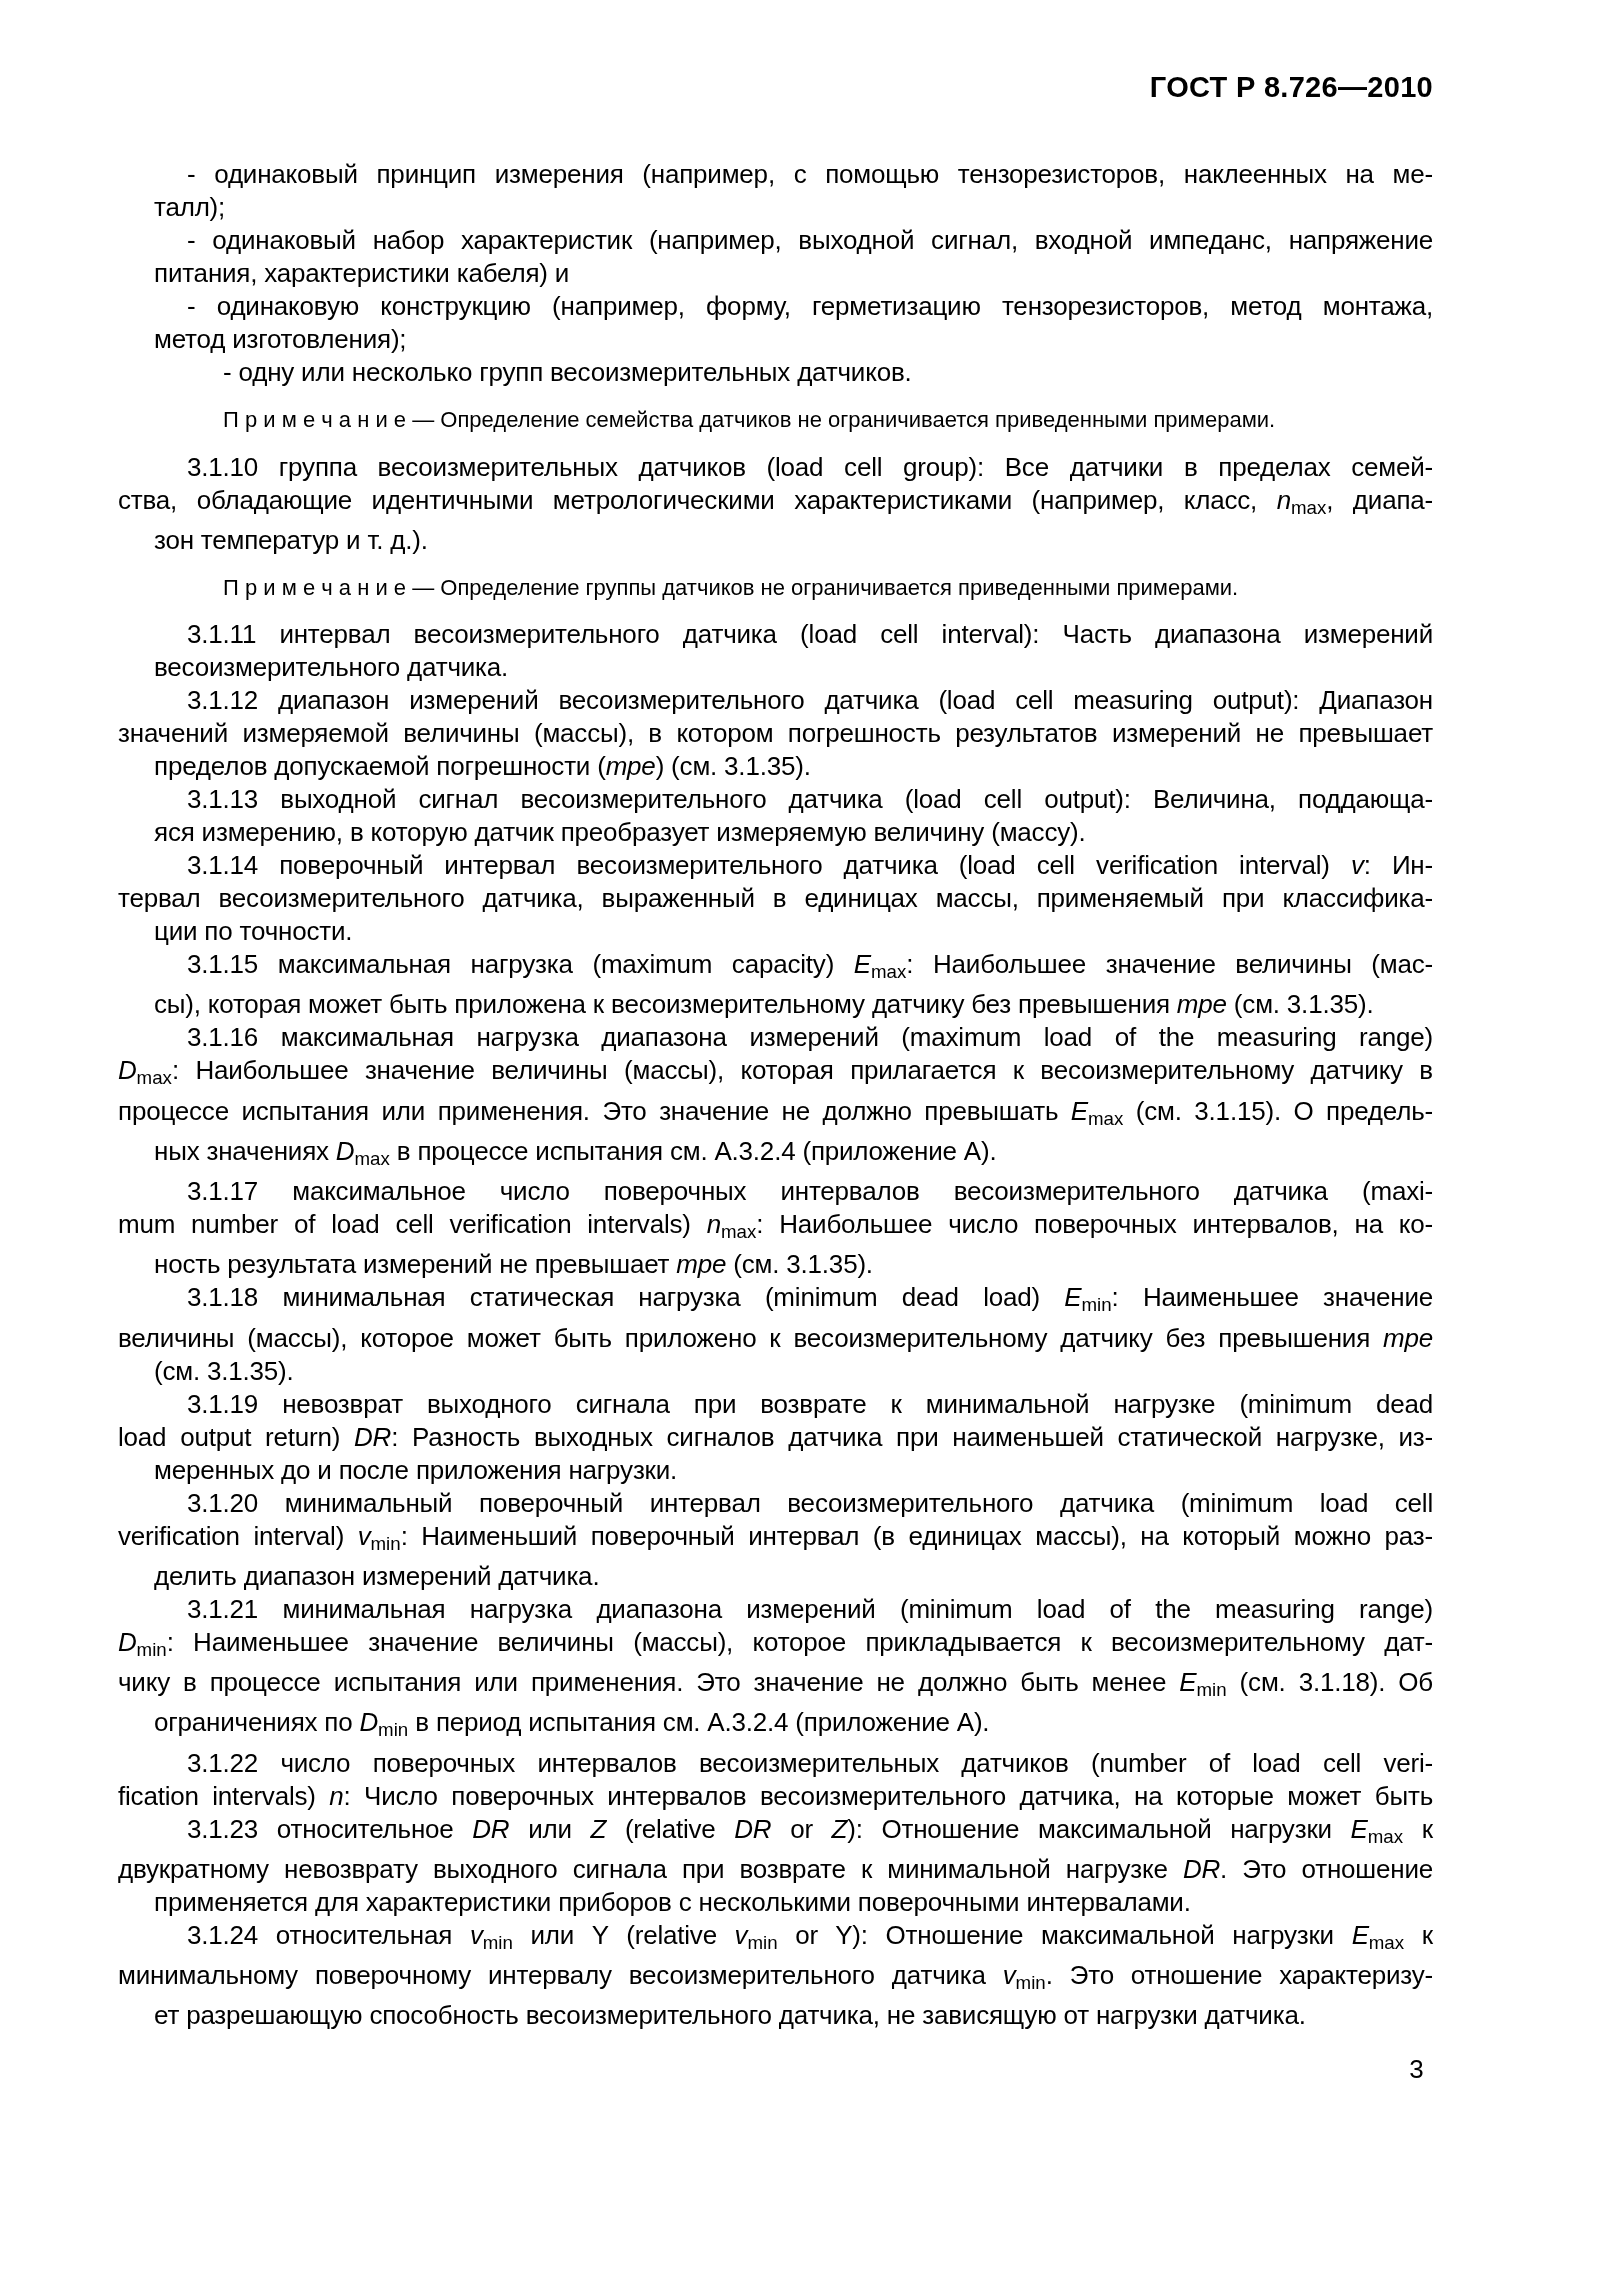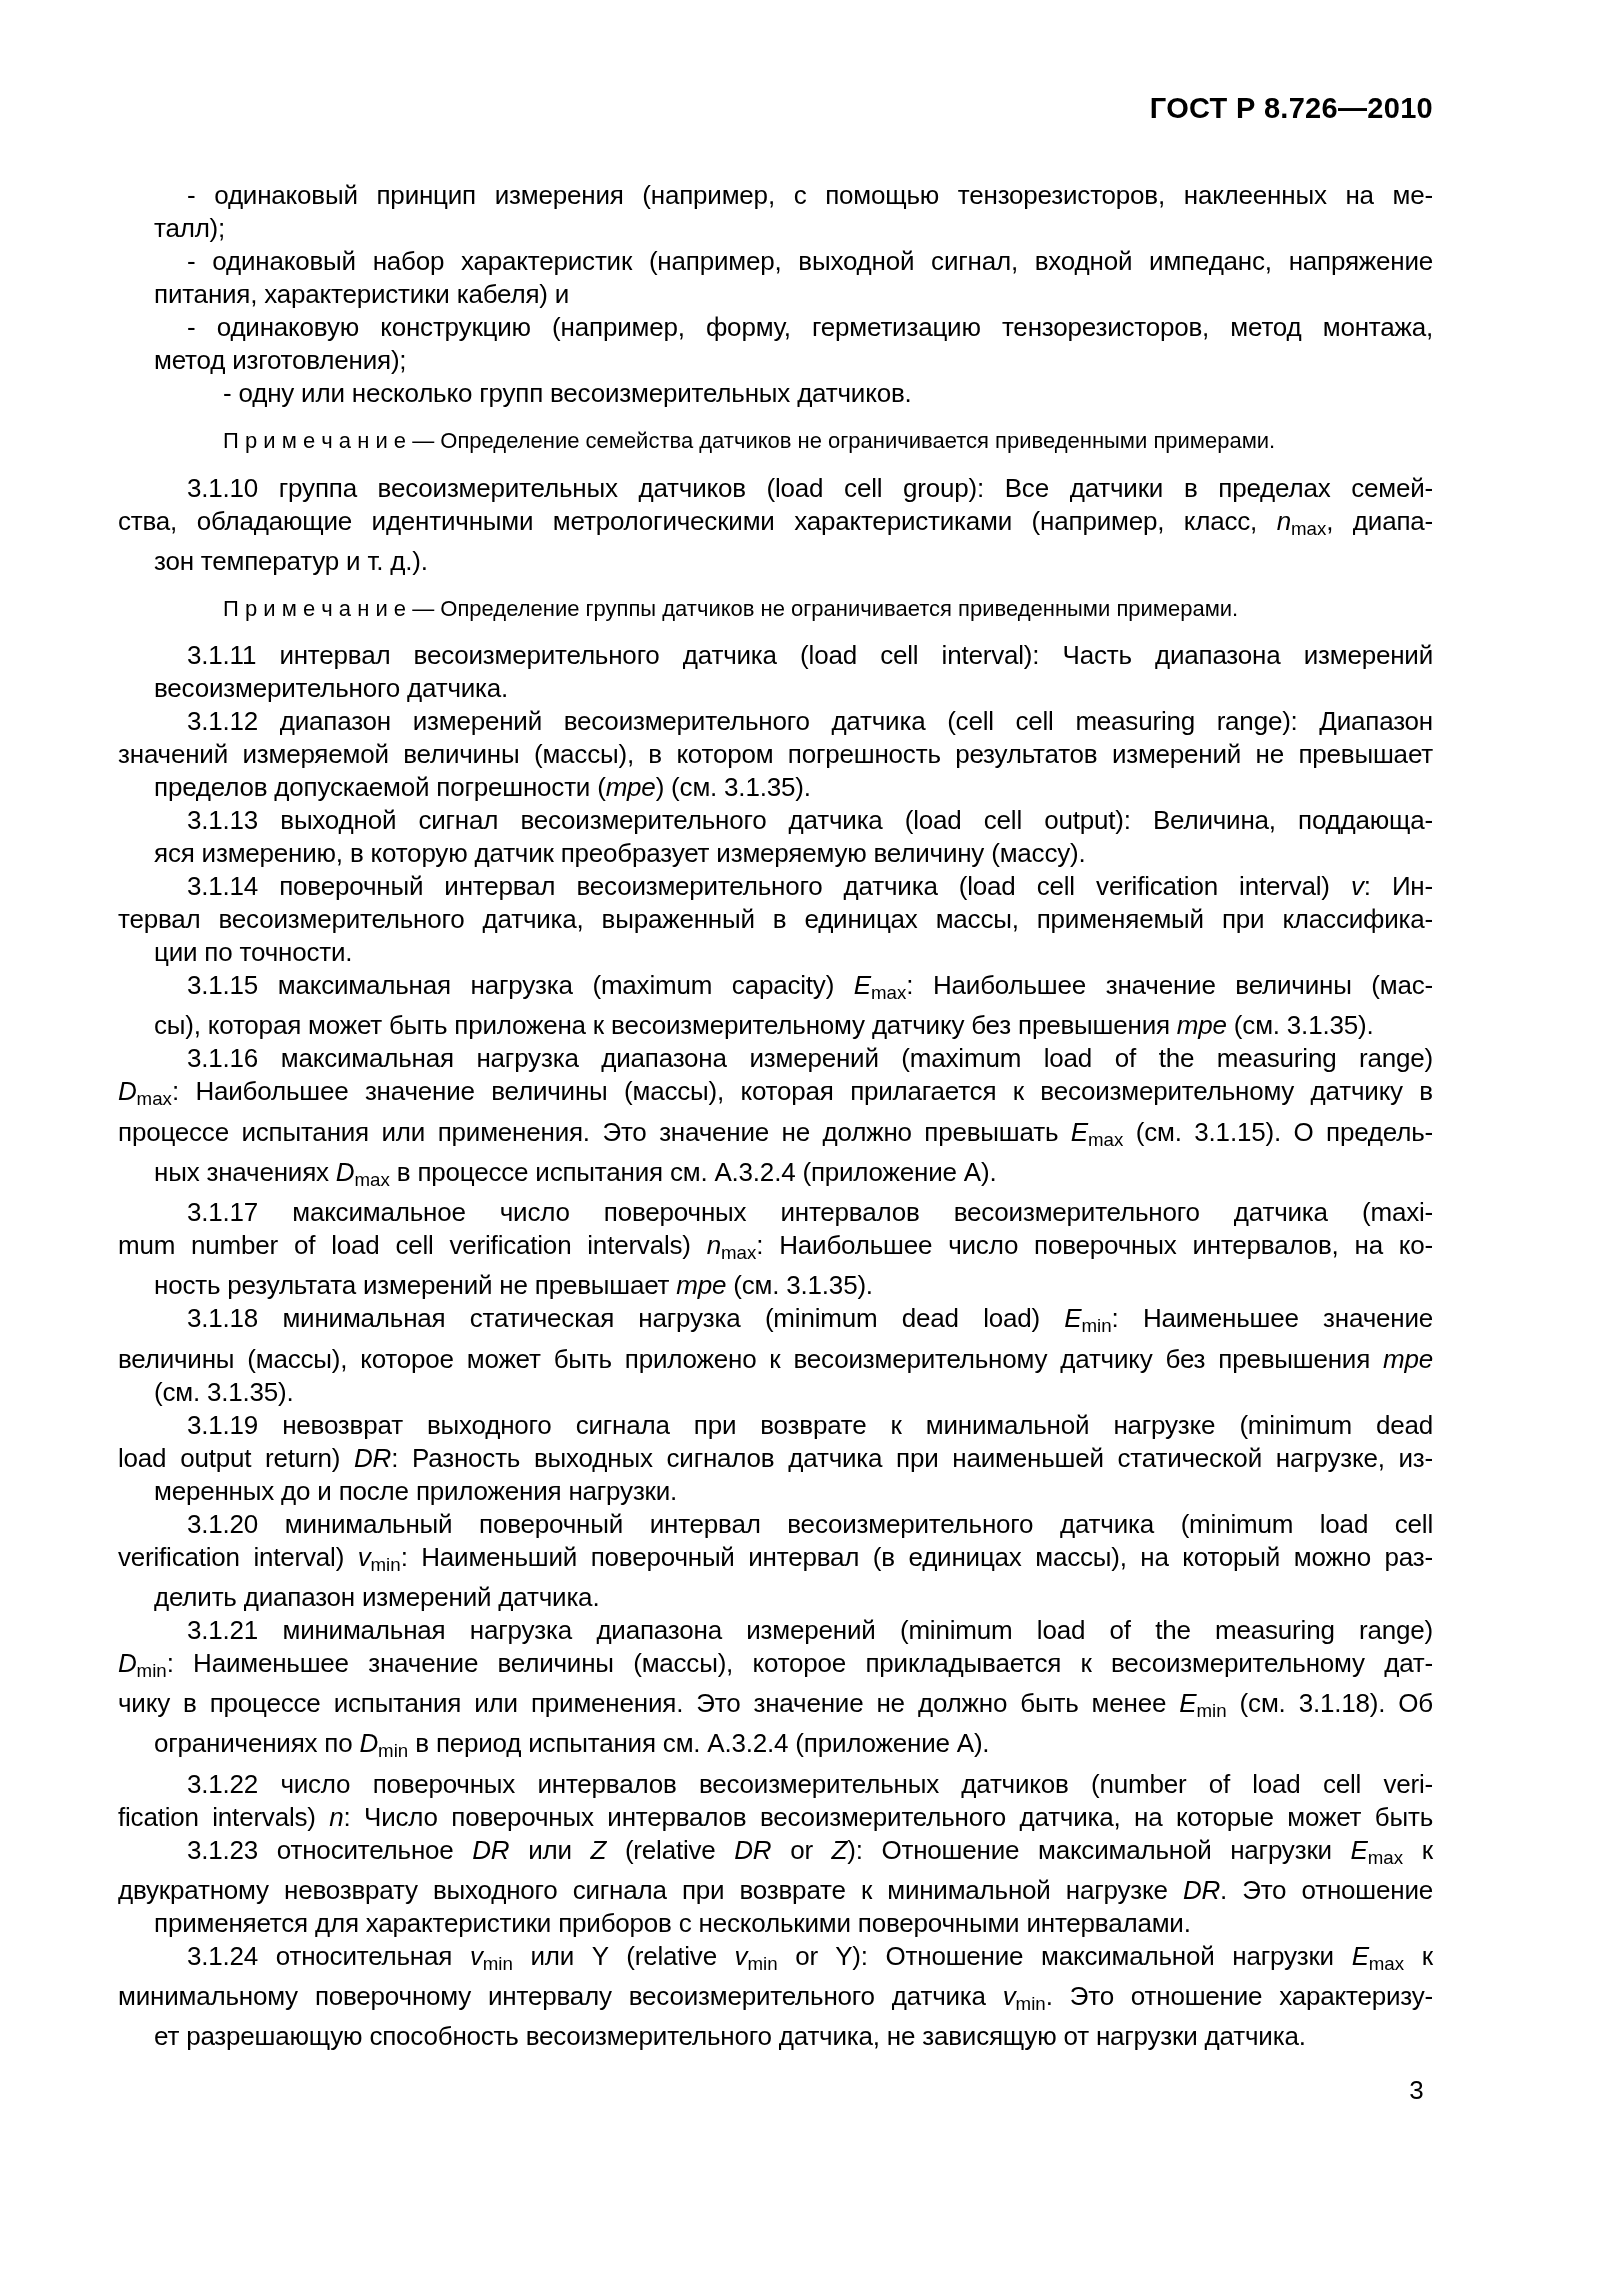--- a/index.html
+++ b/index.html
@@ -11,21 +11,21 @@
     width: 1623px;
     height: 2295px;
     font-family: "Liberation Sans", sans-serif;
     color: #000;
   }
   .sheet {
     position: relative;
     width: 1623px;
     height: 2295px;
     box-sizing: border-box;
-    padding: 93px 190px 0 118px;
+    padding: 72px 190px 0 118px;
     overflow: hidden;
   }
   .doc-header {
     text-align: right;
     font-weight: bold;
     font-size: 29px;
     line-height: 31px;
     margin-bottom: 55px;
     letter-spacing: 0.3px;
   }
@@ -100,21 +100,21 @@
         <div class="line last"><span>зон температур и т. д.).</span></div>
       </div>
       <div class="para note">
         <div class="line first last"><span>П р и м е ч а н и е — Определение группы датчиков не ограничивается приведенными примерами.</span></div>
       </div>
       <div class="para term">
         <div class="line first"><span>3.1.11 </span><span class="r-b">интервал весоизмерительного датчика</span><span> (load cell interval): Часть диапазона измерений</span></div>
         <div class="line last"><span>весоизмерительного датчика.</span></div>
       </div>
       <div class="para term">
-        <div class="line first"><span>3.1.12 </span><span class="r-b">диапазон измерений весоизмерительного датчика</span><span> (cell cell measuring range): Диапазон</span></div>
+        <div class="line first"><span>3.1.12 </span><span class="r-b">диапазон измерений весоизмерительного датчика</span><span> (load cell measuring output): Диапазон</span></div>
         <div class="line"><span>значений измеряемой величины (массы), в котором погрешность результатов измерений не превышает</span></div>
         <div class="line last"><span>пределов допускаемой погрешности (</span><span class="r-i">mpe</span><span>) (см. 3.1.35).</span></div>
       </div>
       <div class="para term">
         <div class="line first"><span>3.1.13 </span><span class="r-b">выходной сигнал весоизмерительного датчика</span><span> (load cell output): Величина, поддающа-</span></div>
         <div class="line last"><span>яся измерению, в которую датчик преобразует измеряемую величину (массу).</span></div>
       </div>
       <div class="para term">
         <div class="line first"><span>3.1.14 </span><span class="r-b">поверочный интервал весоизмерительного датчика</span><span> (load cell verification interval) </span><span class="r-b r-i">v</span><span class="r-b">:</span><span> Ин-</span></div>
         <div class="line"><span>тервал весоизмерительного датчика, выраженный в единицах массы, применяемый при классифика-</span></div>

